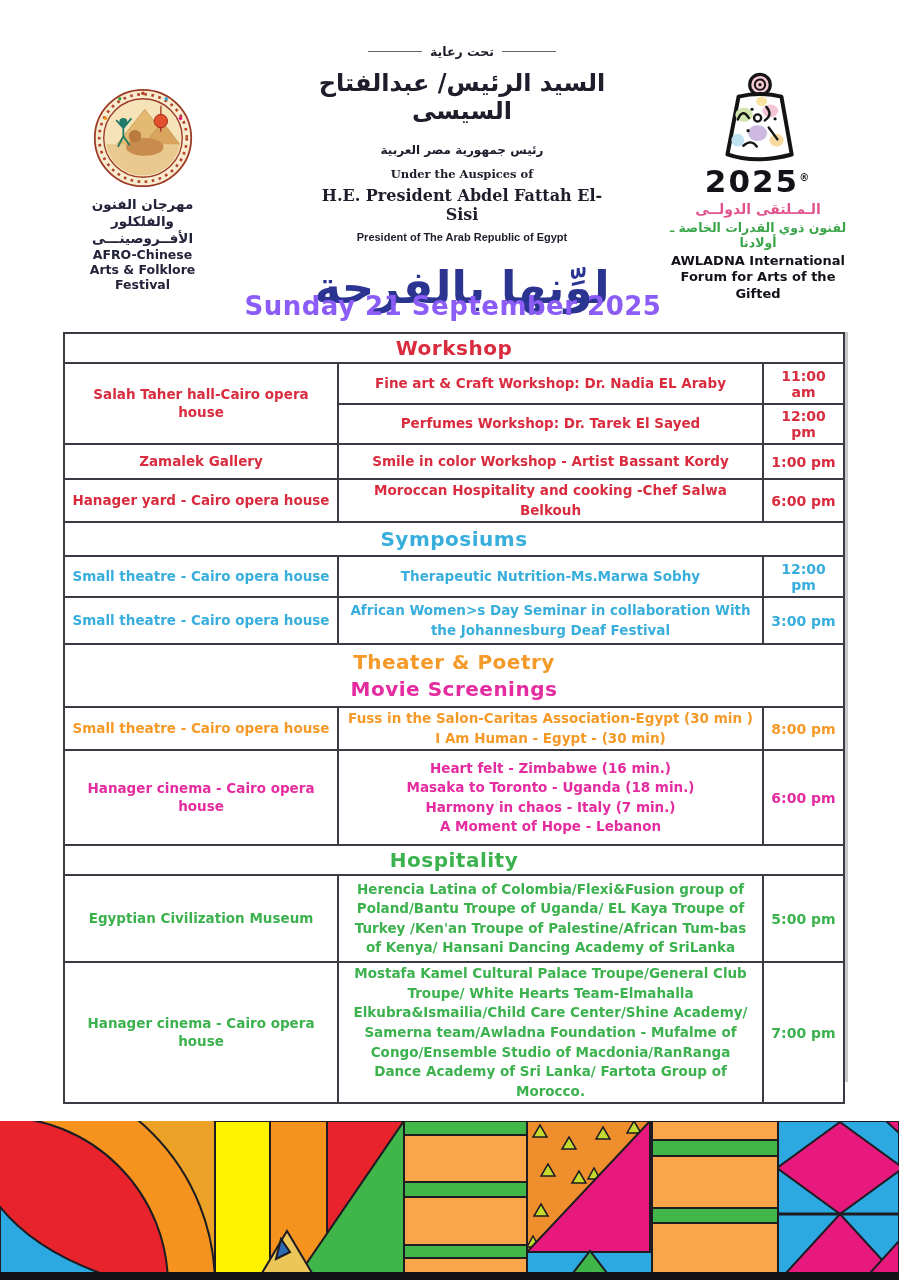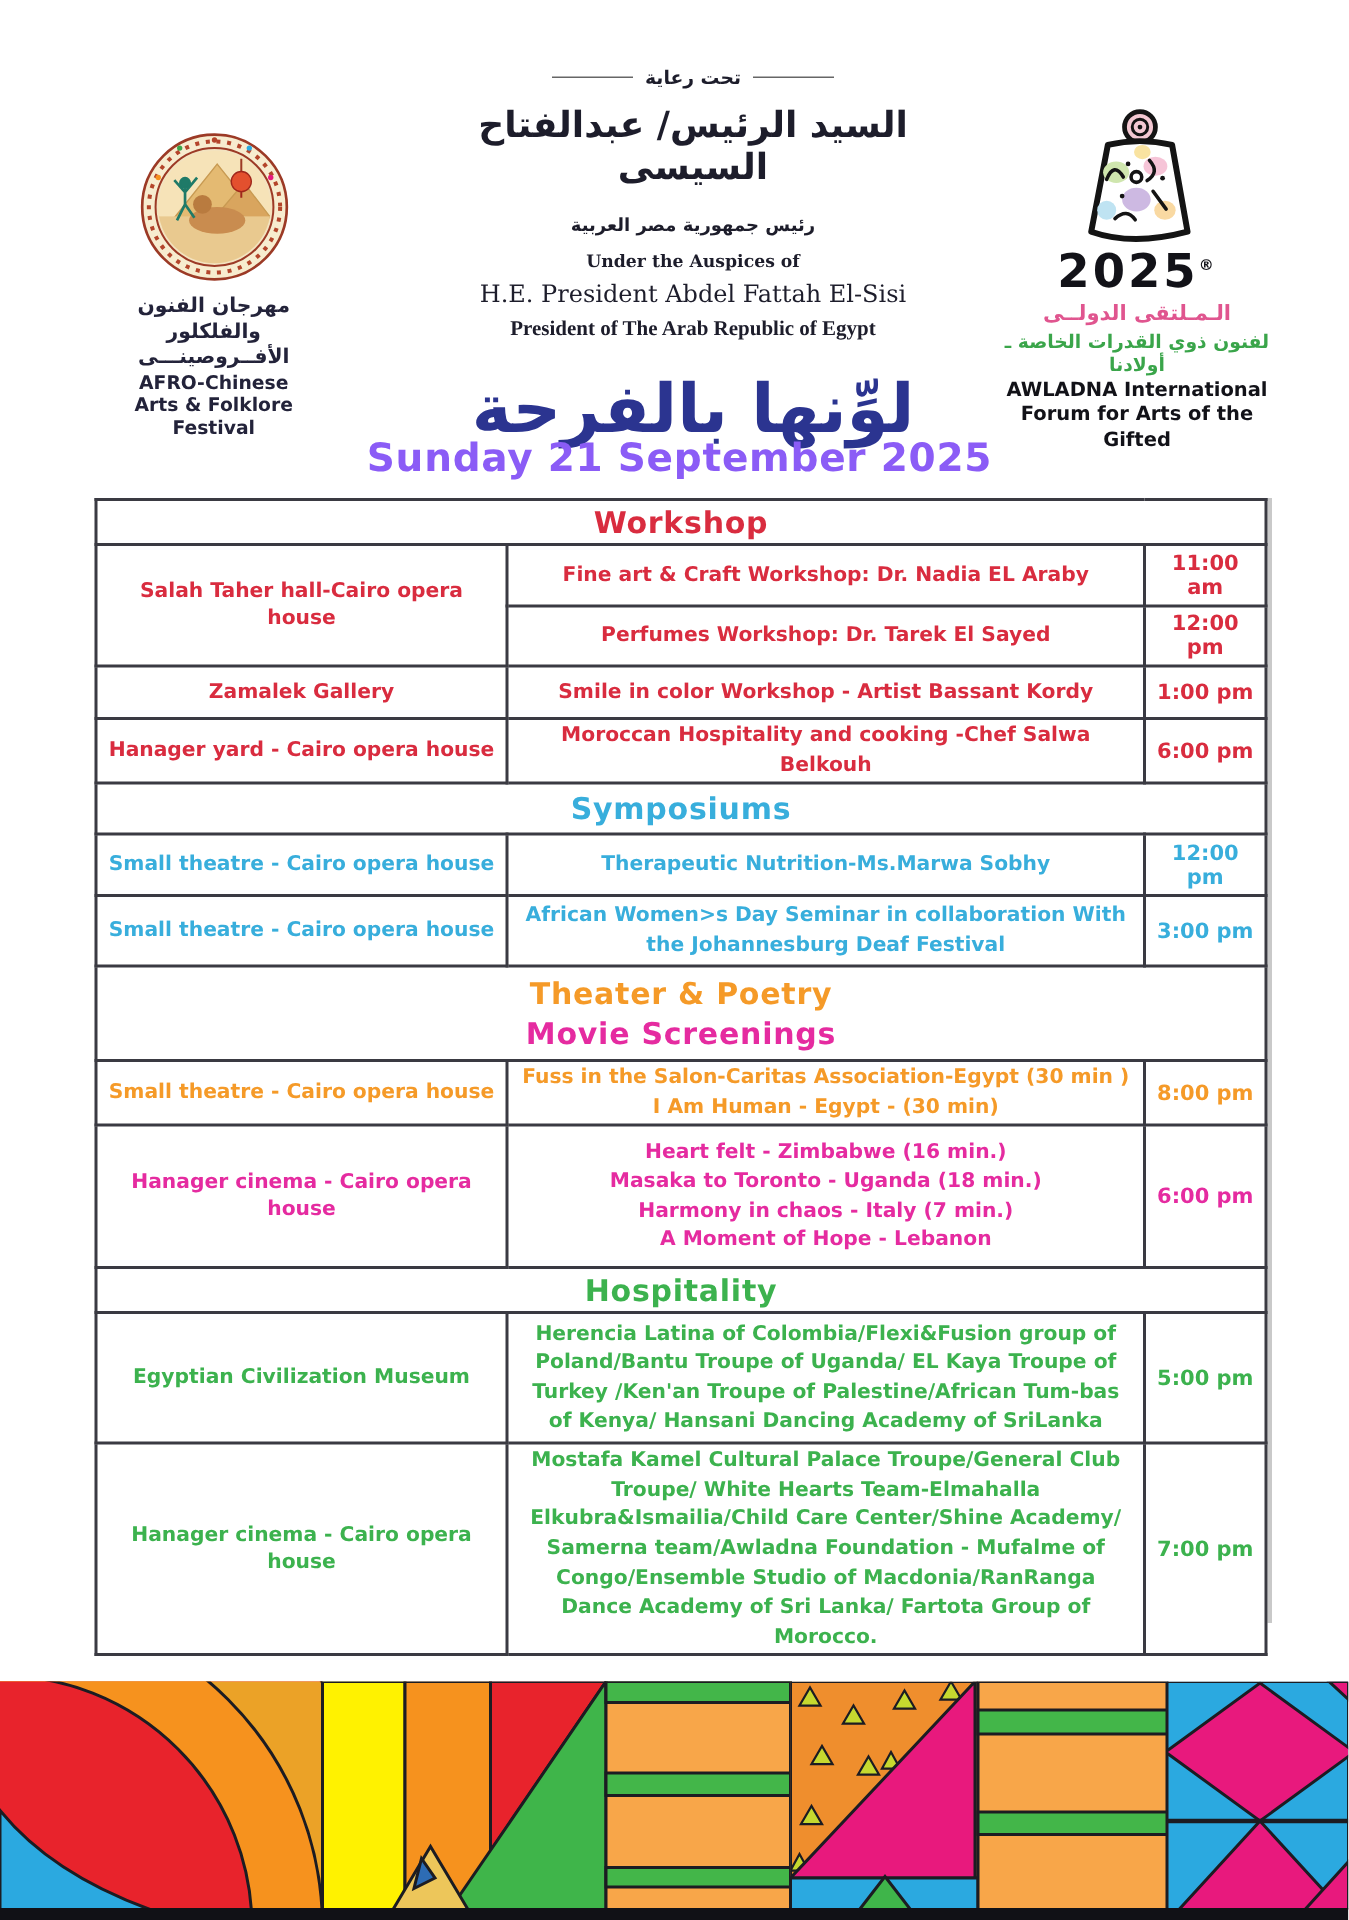--- a/index.html
+++ b/index.html
@@ -12,22 +12,22 @@
   .hdr-left .en{font-size:12.5px;font-weight:700;color:#23233a;line-height:1.2;}
   .emblem{display:block;margin:0 auto 8px auto;}
 
   .hdr-center{position:absolute;left:312px;top:44px;width:300px;text-align:center;color:#1d1d2b;}
   .kicker{display:flex;align-items:center;justify-content:center;gap:8px;}
   .kicker .rule{width:54px;border-top:1.5px solid #666;}
   .kicker .txt{font-size:12.5px;font-weight:700;direction:rtl;}
   .pres-ar{font-size:24px;font-weight:700;margin-top:10px;direction:rtl;}
   .pres-ttl-ar{font-size:12px;font-weight:700;margin-top:18px;direction:rtl;}
   .en-kicker{font-family:"DejaVu Serif",serif;font-size:11.5px;font-weight:700;margin-top:10px;}
-  .en-name{font-family:"DejaVu Serif",serif;font-size:16px;font-weight:400;margin-top:5px;}
-  .en-ttl{font-family:Liberation Serif, serif;font-size:14px;font-weight:700;margin-top:7px;}
+  .en-name{font-family:"DejaVu Serif",serif;font-size:16px;font-weight:700;margin-top:5px;}
+  .en-ttl{font-family:Liberation Sans, sans-serif;font-size:11px;font-weight:700;margin-top:7px;}
   .slogan{font-size:45px;font-weight:900;color:#2B3490;margin-top:18px;direction:rtl;letter-spacing:1px;}
 
   .hdr-right{position:absolute;left:668px;top:72px;width:180px;text-align:center;}
   .doodle{display:block;margin:0 auto;}
   .year{font-size:31px;font-weight:900;color:#121218;letter-spacing:2px;line-height:1;margin-top:2px;}
   .year sup{font-size:10px;font-weight:700;}
   .forum-ar1{font-size:14px;font-weight:700;color:#E0558F;margin-top:4px;direction:rtl;}
   .forum-ar2{font-size:12.5px;font-weight:700;color:#3AA54A;margin-top:3px;direction:rtl;}
   .forum-en{font-size:13px;font-weight:800;color:#121218;line-height:1.25;margin-top:3px;}
 

